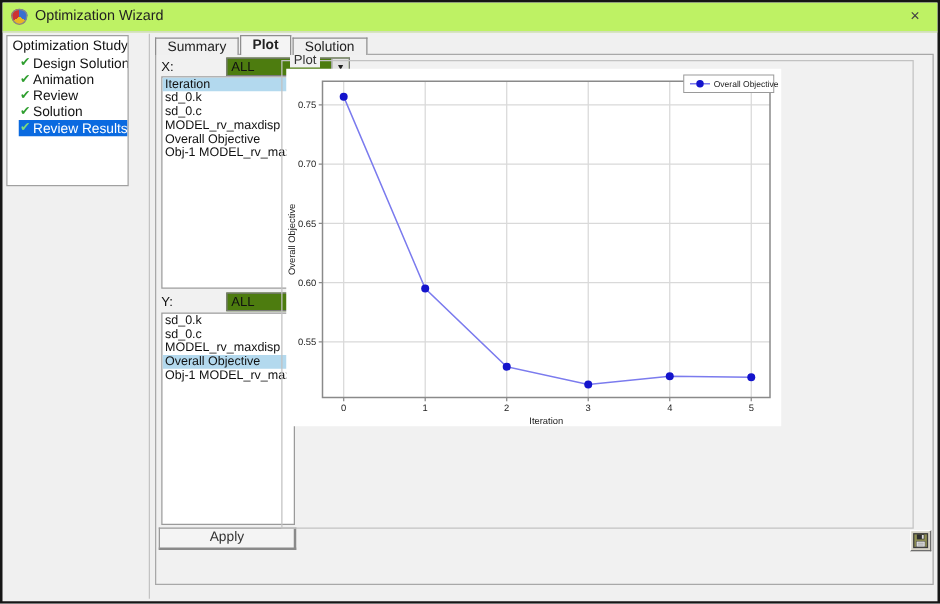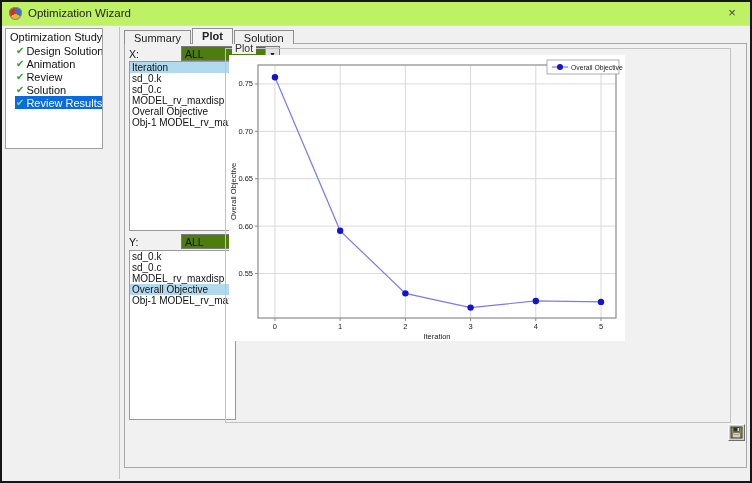--- a/index.html
+++ b/index.html
@@ -122,20 +122,21 @@
       </span>
     </div>
     <div class="listbox" style="left:4px; top:206px; height:170px;" id="y-list">
         <div class="list-item">sd_0.k</div>
         <div class="list-item">sd_0.c</div>
         <div class="list-item">MODEL_rv_maxdisp</div>
         <div class="list-item selected">Overall Objective</div>
         <div class="list-item">Obj-1 MODEL_rv_maxacc</div>
       </div>
 
+    <div class="apply-btn">Apply</div>
 
     <div class="groupbox">
       <span class="groupbox-label">Plot</span>
     </div>
 
     <svg class="chart-svg" id="chart" width="396" height="286">
         <line x1="45.954462659380695" y1="10" x2="45.954462659380695" y2="263" stroke="#d9d9d9" stroke-width="1"></line>
         <line x1="111.1639344262295" y1="10" x2="111.1639344262295" y2="263" stroke="#d9d9d9" stroke-width="1"></line>
         <line x1="176.3734061930783" y1="10" x2="176.3734061930783" y2="263" stroke="#d9d9d9" stroke-width="1"></line>
         <line x1="241.58287795992712" y1="10" x2="241.58287795992712" y2="263" stroke="#d9d9d9" stroke-width="1"></line>

